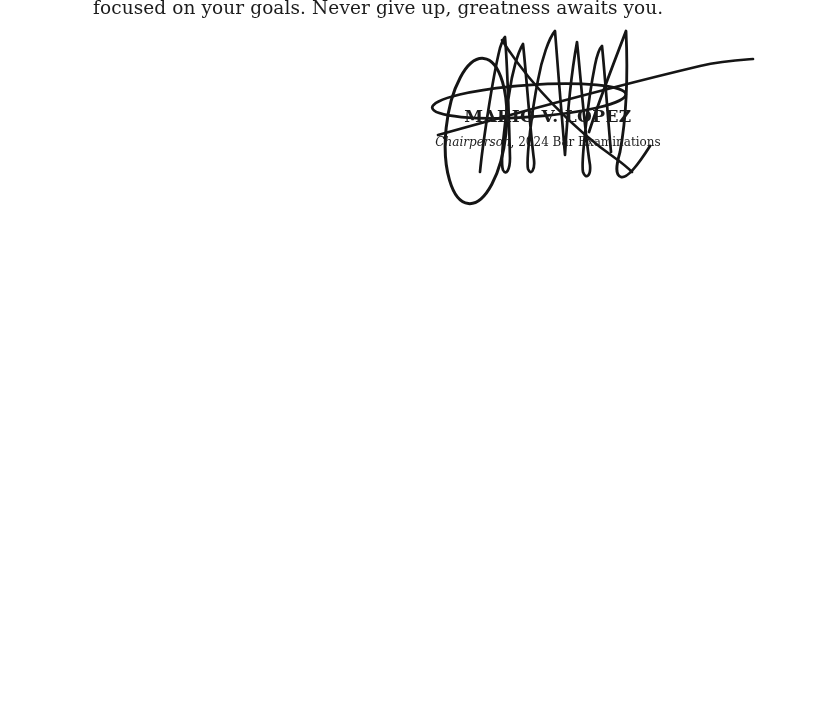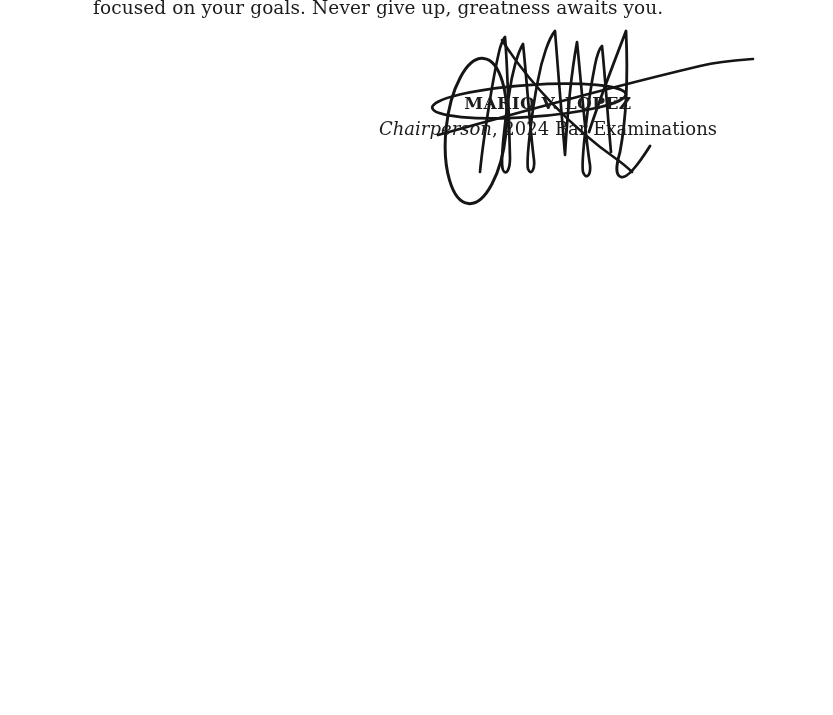--- a/index.html
+++ b/index.html
@@ -26,33 +26,33 @@
     top: -5px;
     width: 660px;
     font-size: 18.5px;
     line-height: 26px;
     letter-spacing: 0.1px;
     white-space: nowrap;
   }
   .signature-block {
     position: absolute;
     left: 368px;
-    top: 90px;
+    top: 103px;
     width: 360px;
     text-align: center;
   }
   .signatory-name {
     font-weight: bold;
     font-size: 17px;
     line-height: 26px;
     letter-spacing: 0.4px;
     white-space: nowrap;
   }
   .signatory-title {
-    font-size: 18px;
+    font-size: 12px;
     line-height: 26px;
     white-space: nowrap;
   }
   .signatory-title .italic {
     font-style: italic;
   }
   .signature-svg {
     position: absolute;
     left: 0;
     top: 0;

